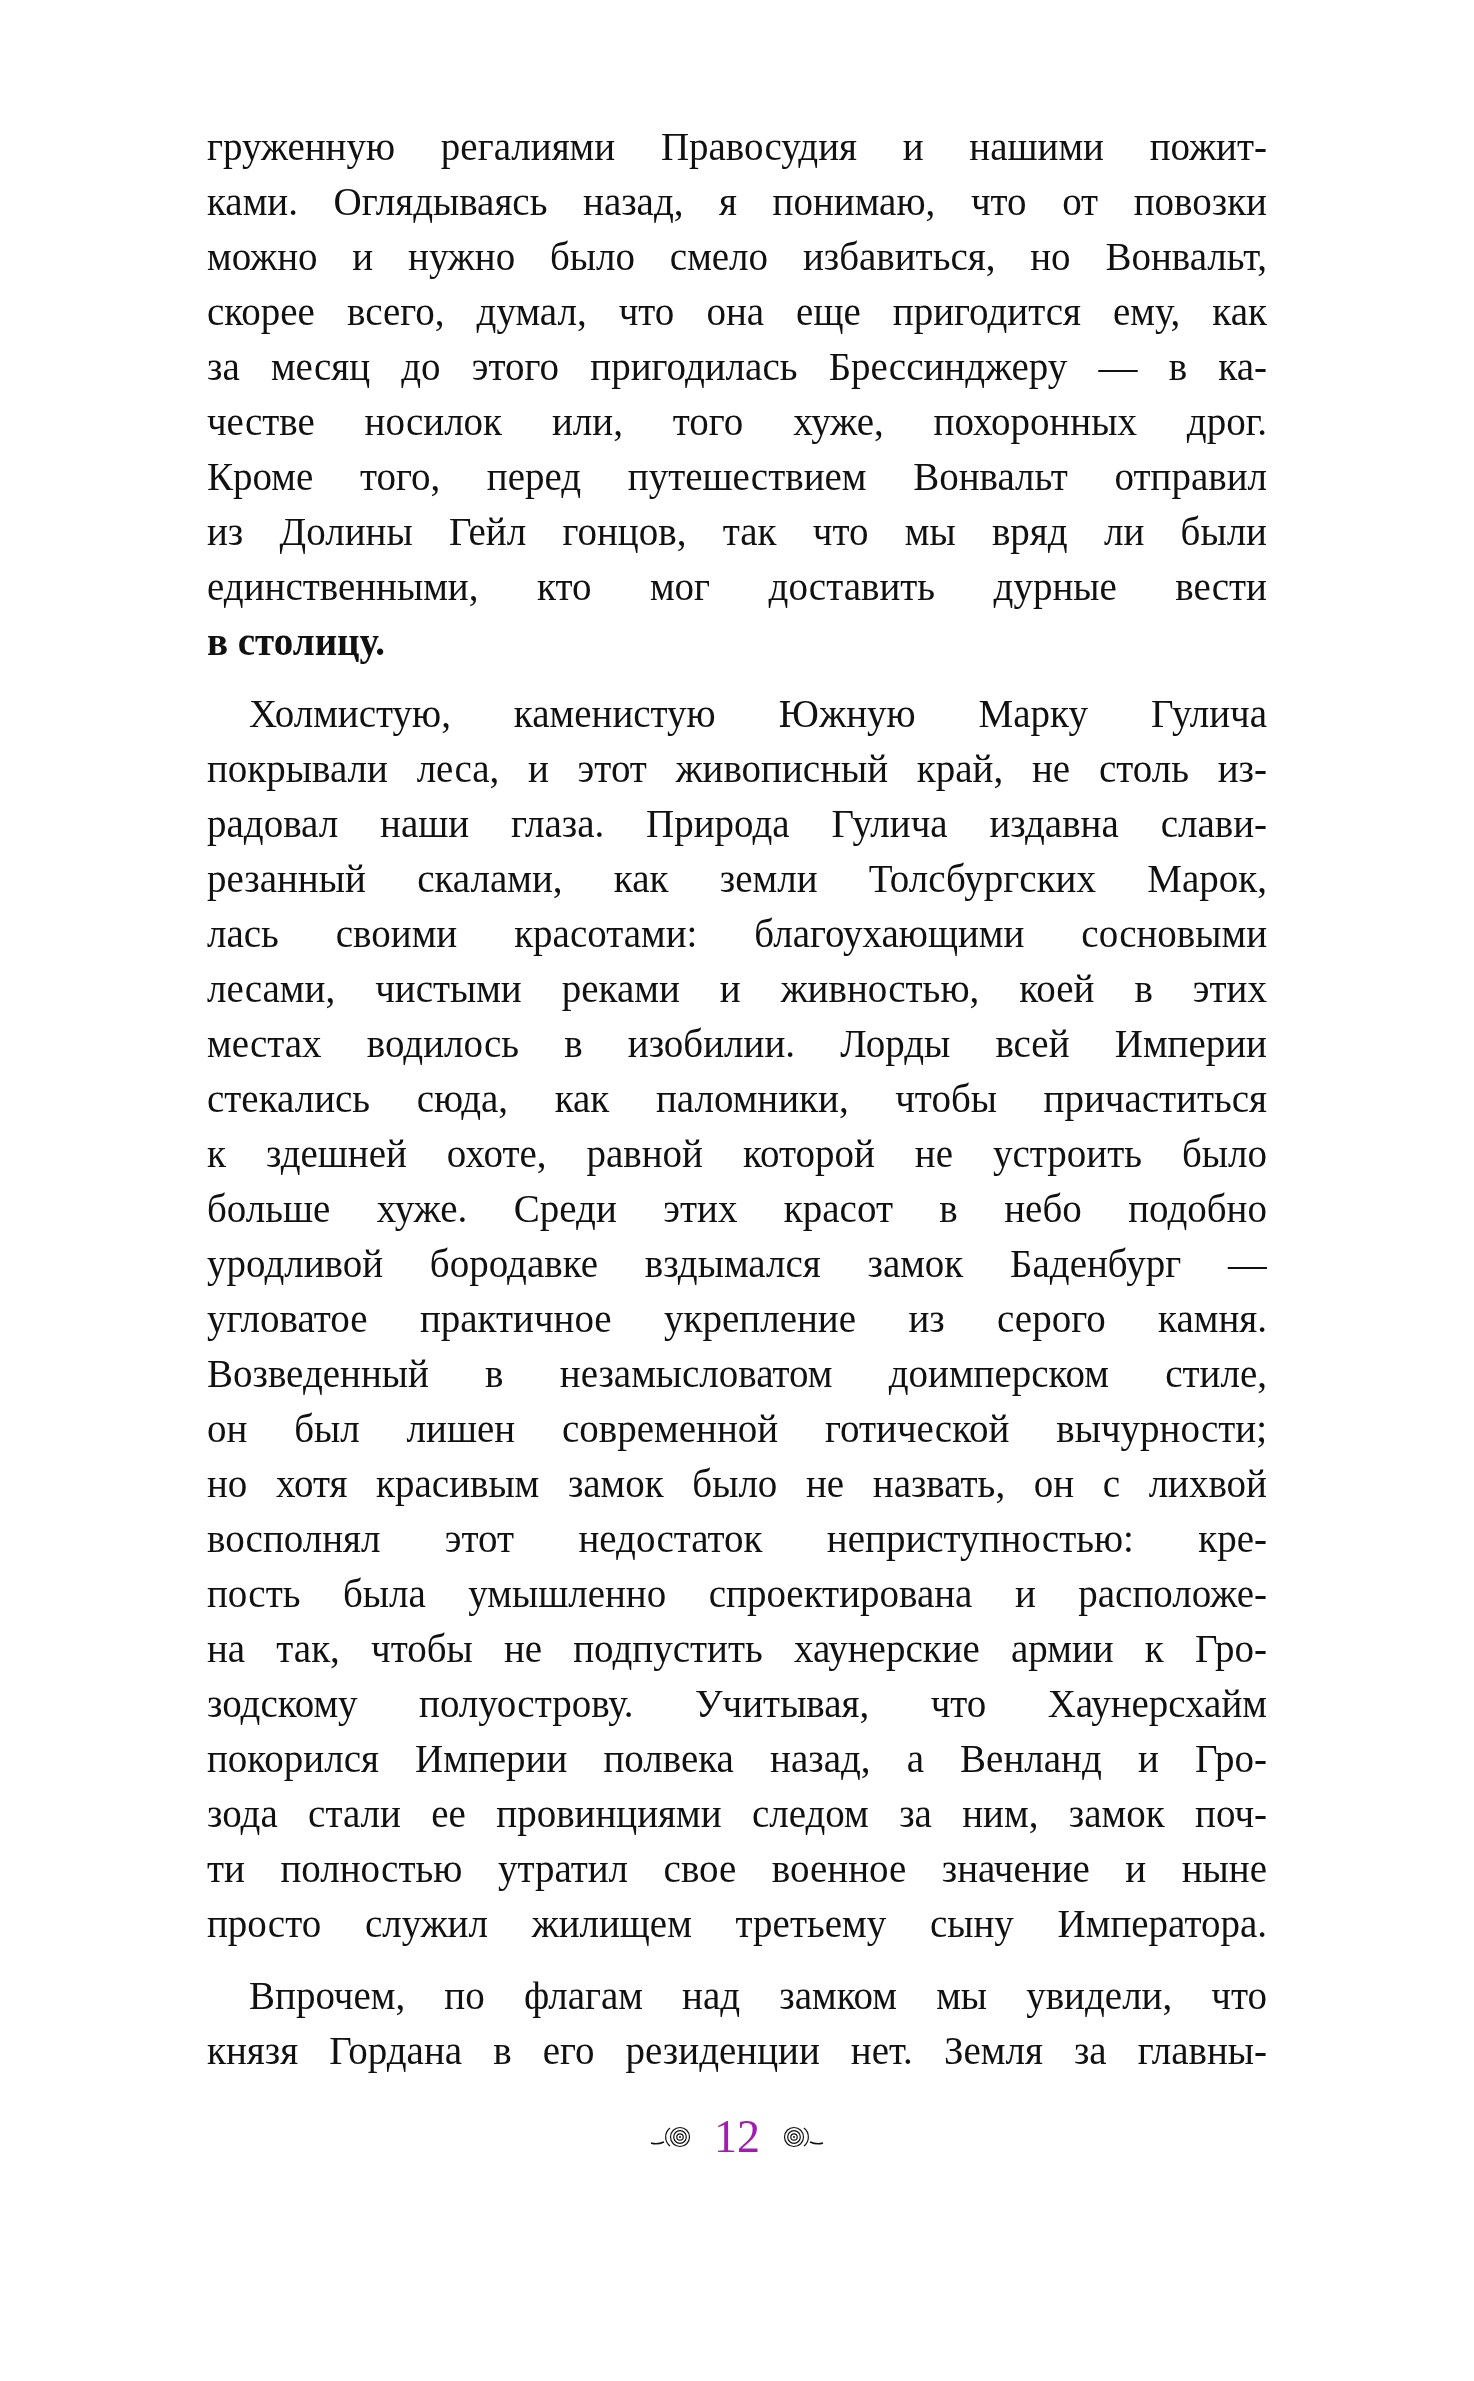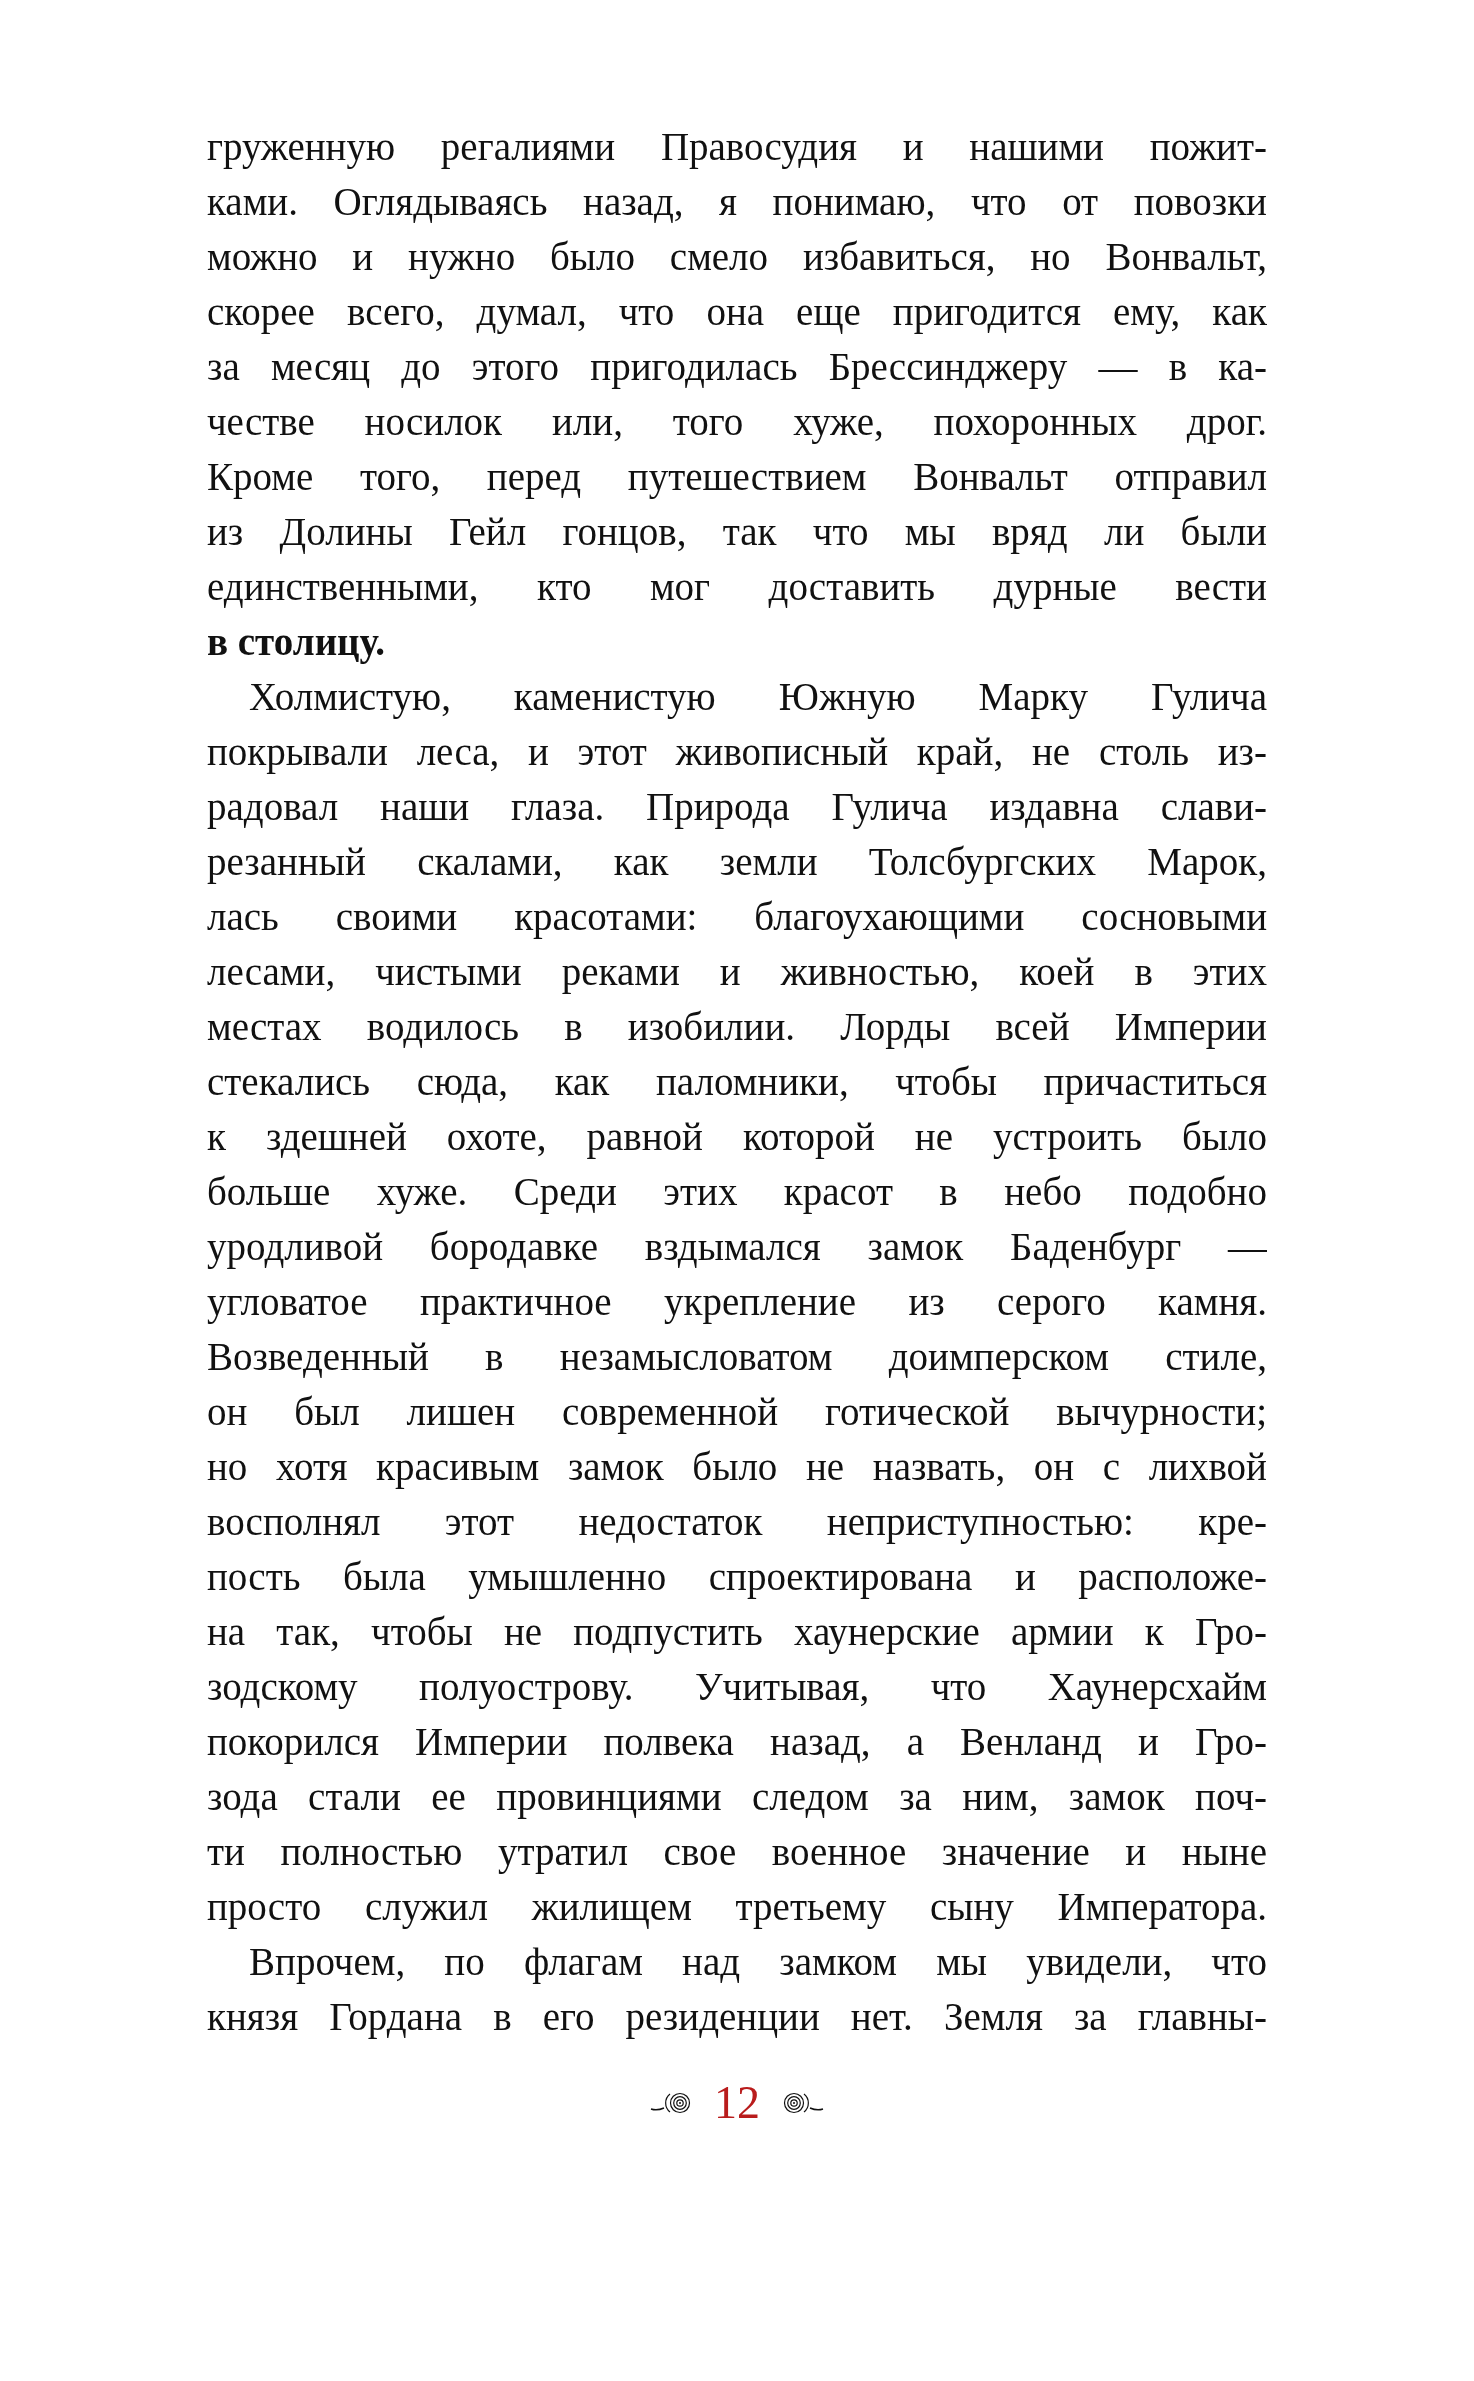--- a/index.html
+++ b/index.html
@@ -35,33 +35,34 @@
     text-justify: inter-word;
     white-space: normal;
     letter-spacing: 0px;
   }
   .line.no-fill {
     text-align-last: left;
     font-weight: bold;
   }
   .line.indent {
     text-indent: 42px;
+    margin-top: 17px;
   }
   .footer {
     margin-top: 36px;
     width: 1474px;
     display: flex;
     justify-content: center;
     align-items: center;
     gap: 16px;
   }
   .page-num {
     font-size: 46px;
     line-height: 46px;
-    color: #b91c1c;
+    color: #a21caf;
   }
   .orn {
     display: inline-block;
     width: 48px;
     height: 28px;
   }
   .orn svg {
     display: block;
     width: 48px;
     height: 28px;

